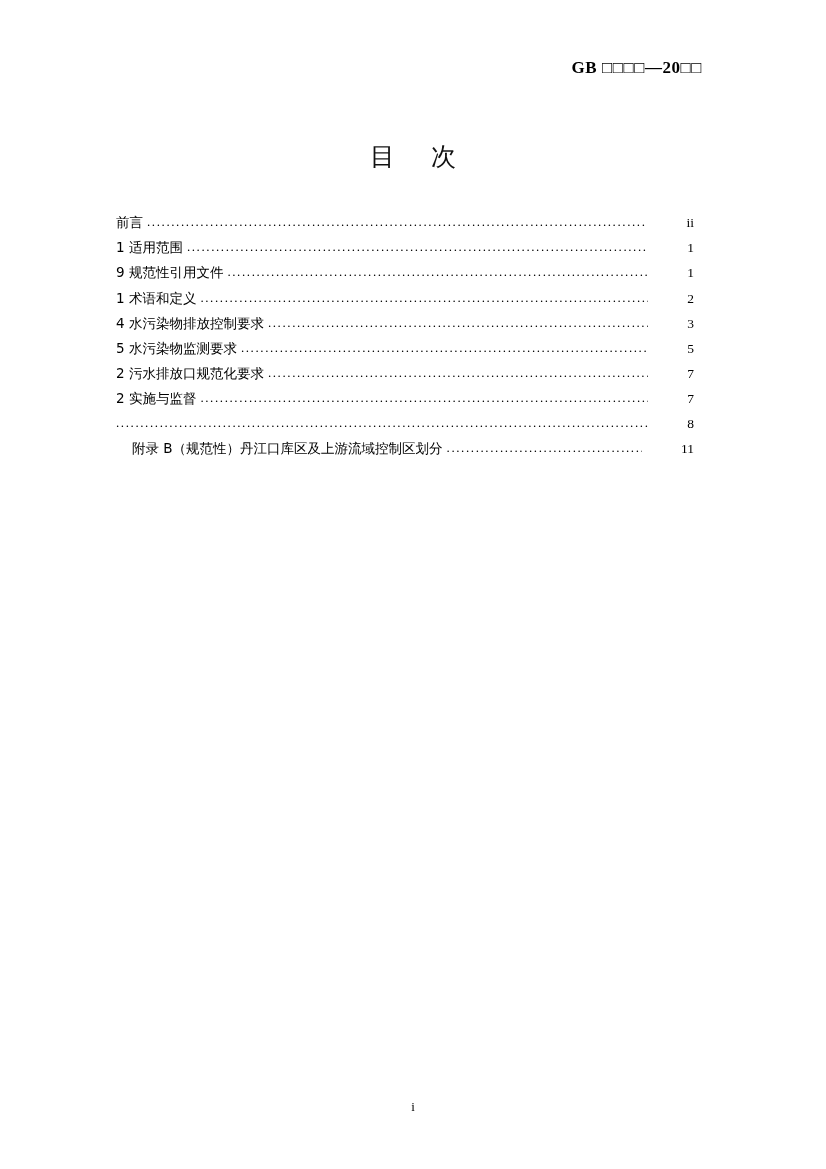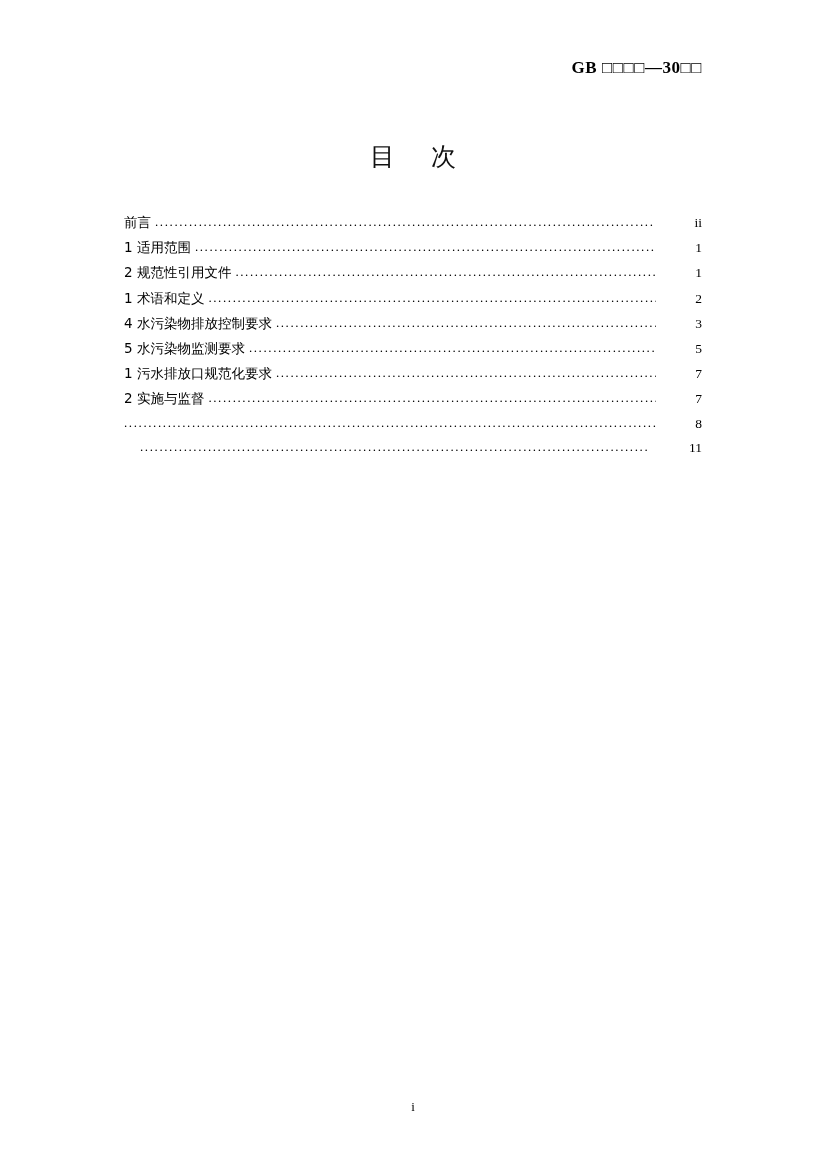--- a/index.html
+++ b/index.html
@@ -40,21 +40,21 @@
     text-align: center;
     font-family: "DejaVu Sans", sans-serif;
     font-size: 25px;
     letter-spacing: 14px;
     text-indent: 14px;
     color: #111;
   }
   .toc {
     position: absolute;
     top: 210px;
-    left: 124px;
+    left: 116px;
     width: 578px;
   }
   .toc-entry {
     display: flex;
     align-items: baseline;
     font-size: 14.5px;
     line-height: 24.2px;
     color: #000;
     white-space: nowrap;
   }
@@ -93,40 +93,40 @@
     font-family: "Liberation Serif", serif;
     font-size: 13px;
     color: #000;
   }
 </style>
 </head>
 <body>
 
 <div class="page">
 
-  <div class="header-std">GB □□□□—30□□</div>
+  <div class="header-std">GB □□□□—20□□</div>
 
   <div class="toc-title">目  次</div>
 
   <div class="toc">
 
     <div class="toc-entry">
       <span class="label">前言</span>
       <span class="dots">.................................................................................................................................................</span>
       <span class="page-num">ii</span>
     </div>
 
     <div class="toc-entry">
       <span class="label">1  适用范围</span>
       <span class="dots">.................................................................................................................................................</span>
       <span class="page-num">1</span>
     </div>
 
     <div class="toc-entry">
-      <span class="label">2  规范性引用文件</span>
+      <span class="label">9  规范性引用文件</span>
       <span class="dots">.................................................................................................................................................</span>
       <span class="page-num">1</span>
     </div>
 
     <div class="toc-entry">
       <span class="label">1  术语和定义</span>
       <span class="dots">.................................................................................................................................................</span>
       <span class="page-num">2</span>
     </div>
 
@@ -136,37 +136,38 @@
       <span class="page-num">3</span>
     </div>
 
     <div class="toc-entry">
       <span class="label">5  水污染物监测要求</span>
       <span class="dots">.................................................................................................................................................</span>
       <span class="page-num">5</span>
     </div>
 
     <div class="toc-entry">
-      <span class="label">1  污水排放口规范化要求</span>
+      <span class="label">2  污水排放口规范化要求</span>
       <span class="dots">.................................................................................................................................................</span>
       <span class="page-num">7</span>
     </div>
 
     <div class="toc-entry">
       <span class="label">2  实施与监督</span>
       <span class="dots">.................................................................................................................................................</span>
       <span class="page-num">7</span>
     </div>
 
     <div class="toc-entry">
       <span class="dots">.................................................................................................................................................</span>
       <span class="page-num">8</span>
     </div>
 
     <div class="toc-entry indent">
+      <span class="label">附录 B（规范性）丹江口库区及上游流域控制区划分</span>
       <span class="dots">.................................................................................................................................................</span>
       <span class="page-num">11</span>
     </div>
 
   </div>
 
   <div class="footer-page">i</div>
 
 </div>
 

